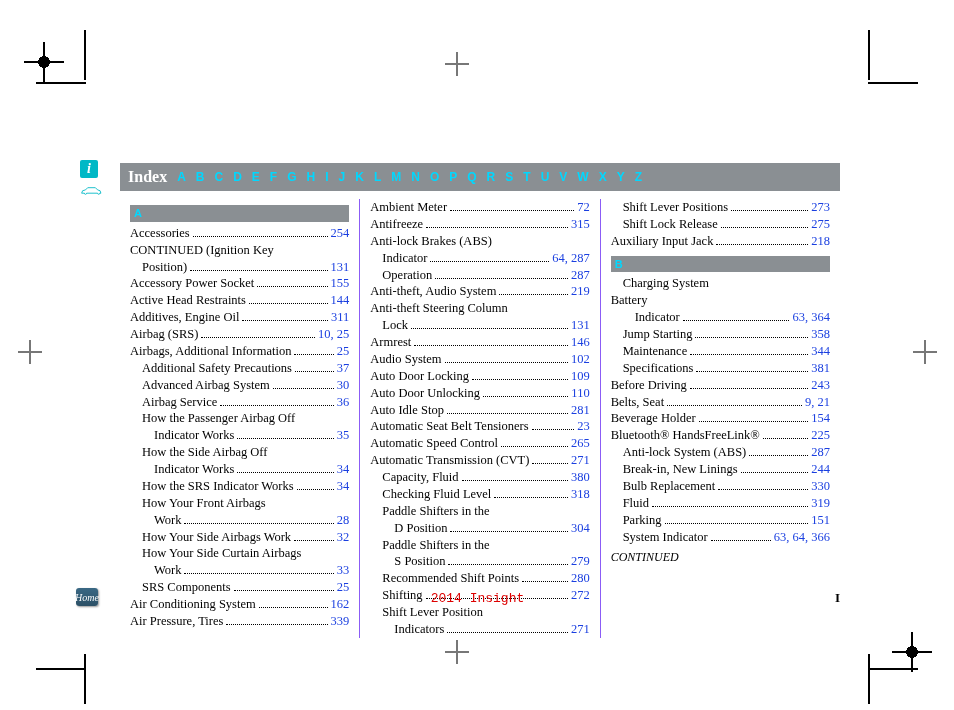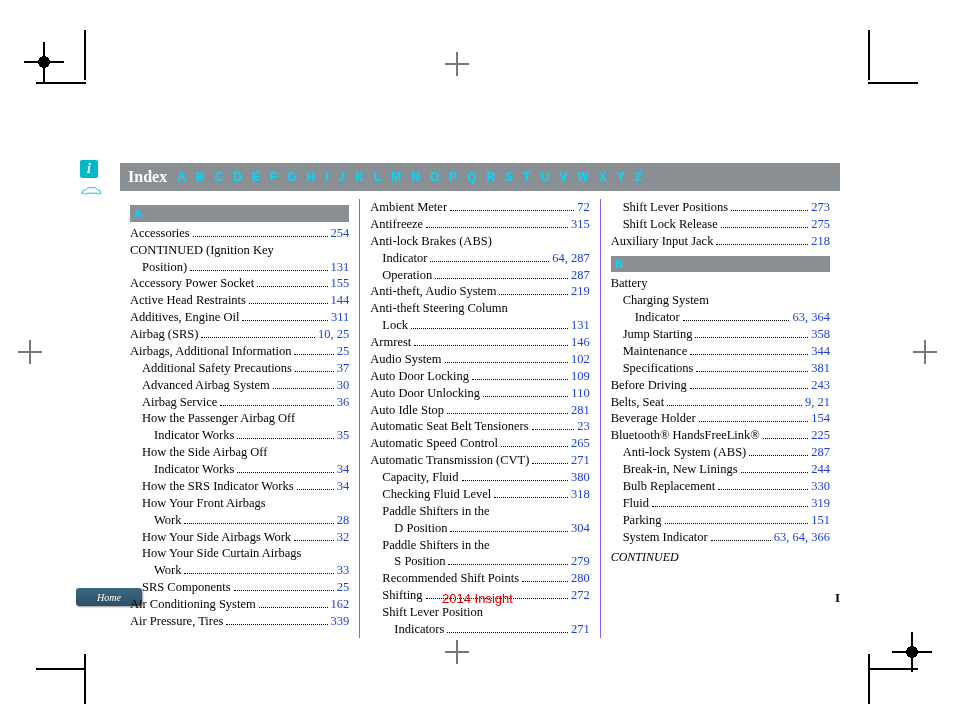--- a/index.html
+++ b/index.html
@@ -114,40 +114,40 @@
   .footer {
     position: absolute;
     left: 120px;
     width: 720px;
     top: 590px;
     display: flex;
     justify-content: space-between;
     align-items: center;
     font-size: 13px;
   }
-  .footer .center { color: #d00; font-family: Liberation Sans, sans-serif; }
+  .footer .center { color: #d00; font-family: Liberation Mono, monospace; }
   .footer .pageno { font-weight: bold; font-family: Georgia, serif; }
   .side-icons {
     position: absolute;
     left: 80px;
     top: 160px;
     display: flex;
     flex-direction: column;
     gap: 6px;
   }
   .icon-i {
     width: 18px; height: 18px; background:#00b8c6; color:#fff;
     font-family: Georgia, serif; font-weight:bold; font-style:italic;
     display:flex; align-items:center; justify-content:center;
     font-size:14px; border-radius:2px;
   }
   .icon-car svg { width:22px; height:14px; }
   .home-btn {
     position:absolute; left:76px; top:588px;
-    width:66px; height:18px;
+    width:22px; height:18px;
     background: linear-gradient(#3a6884,#2c5066);
     border-radius:3px;
     color:#fff; font-family: "Comic Sans MS", cursive;
     font-size:10px; font-style:italic;
     display:flex; align-items:center; justify-content:center;
     box-shadow: 1px 1px 2px rgba(0,0,0,.4);
   }
 </style>
 </head>
 <body>
@@ -444,26 +444,26 @@
           <span class="dots"></span>
           <span class="pages">273</span>
         </div><div class="entry indent1">
           <span class="label">Shift Lock Release</span>
           <span class="dots"></span>
           <span class="pages">275</span>
         </div><div class="entry">
           <span class="label">Auxiliary Input Jack</span>
           <span class="dots"></span>
           <span class="pages">218</span>
-        </div><div class="section-label">B</div><div class="entry">
+        </div><div class="section-label">B</div><div class="entry indent1">
+          <span class="label noref">Charging System</span>
+          <span class="dots"></span>
+          <span class="pages"></span>
+        </div><div class="entry">
           <span class="label noref">Battery</span>
-          <span class="dots"></span>
-          <span class="pages"></span>
-        </div><div class="entry indent1">
-          <span class="label noref">Charging System</span>
           <span class="dots"></span>
           <span class="pages"></span>
         </div><div class="entry indent2">
           <span class="label">Indicator</span>
           <span class="dots"></span>
           <span class="pages">63, 364</span>
         </div><div class="entry indent1">
           <span class="label">Jump Starting</span>
           <span class="dots"></span>
           <span class="pages">358</span>

